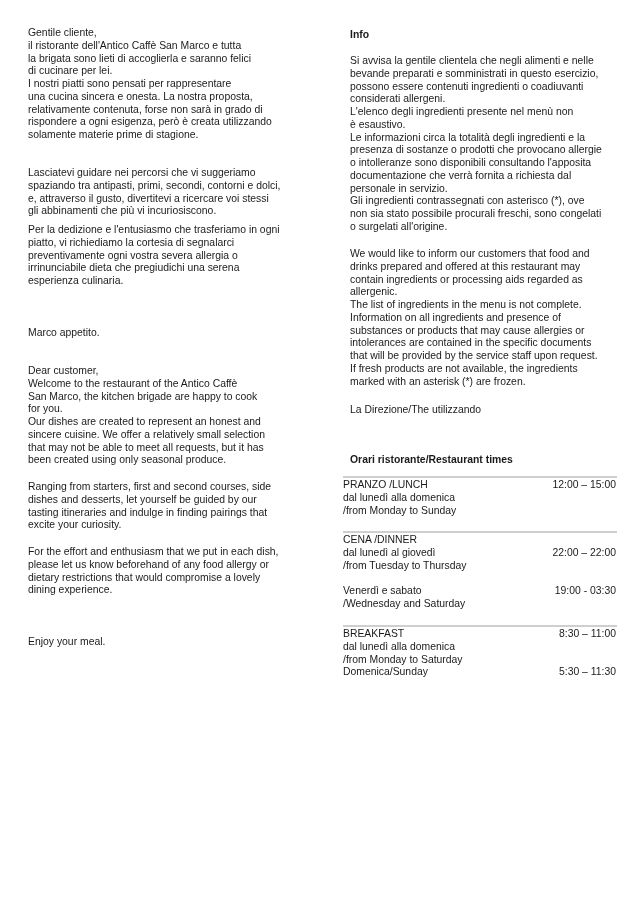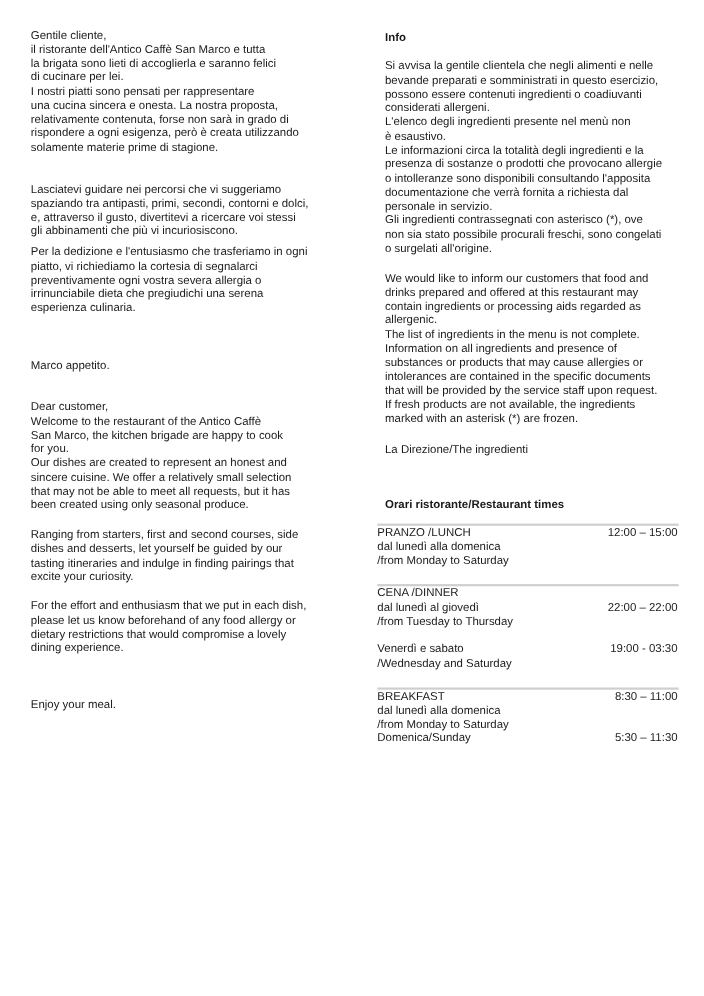--- a/index.html
+++ b/index.html
@@ -77,29 +77,29 @@
 drinks prepared and offered at this restaurant may
 contain ingredients or processing aids regarded as
 allergenic.
 The list of ingredients in the menu is not complete.
 Information on all ingredients and presence of
 substances or products that may cause allergies or
 intolerances are contained in the specific documents
 that will be provided by the service staff upon request.
 If fresh products are not available, the ingredients
 marked with an asterisk (*) are frozen.</p>
-<p class="blk right" style="top:404px">La Direzione/The ingredienti</p>
+<p class="blk right" style="top:404px">La Direzione/The utilizzando</p>
 
 <p class="blk right bold" style="top:454px">Orari ristorante/Restaurant times</p>
 
 <div class="sep" style="top:476px"></div>
 <div class="row" style="top:479px">
   <span class="lbl">PRANZO /LUNCH
 dal lunedì alla domenica
-/from Monday to Saturday</span>
+/from Monday to Sunday</span>
   <span class="time" style="top:0">12:00 – 15:00</span>
 </div>
 
 <div class="sep" style="top:531px"></div>
 <div class="row" style="top:534px">
   <span class="lbl">CENA /DINNER
 dal lunedì al giovedì
 /from Tuesday to Thursday</span>
   <span class="time" style="top:12.75px">22:00 – 22:00</span>
 </div>

